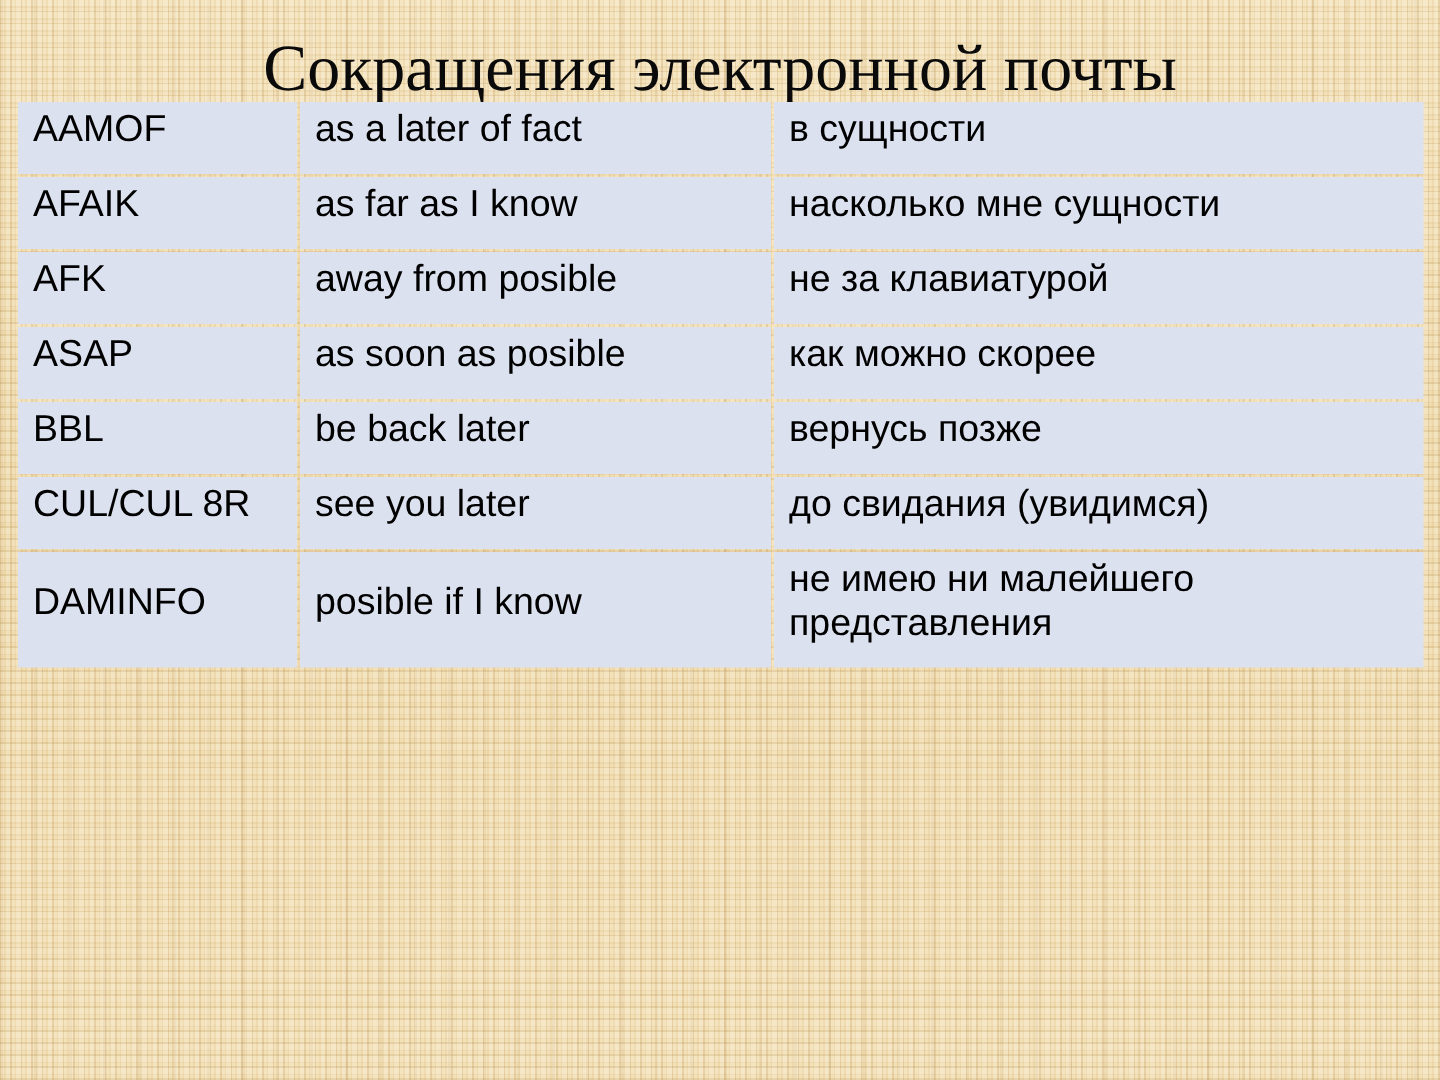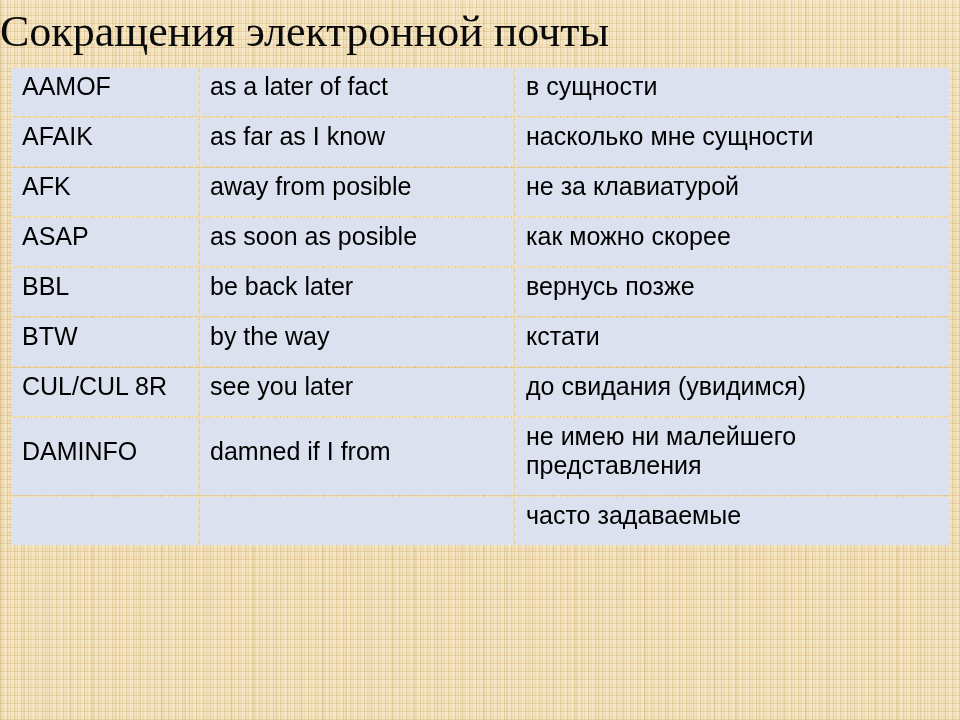--- a/index.html
+++ b/index.html
@@ -41,24 +41,24 @@
       linear-gradient(180deg, #f4e3bc 0%, #efdbae 40%, #f3e1b8 100%);
   }
 
   .slide {
     position: absolute;
     inset: 0;
   }
 
   .title {
     position: absolute;
-    top: 2px;
+    top: 16px;
     left: 0;
     width: 960px;
-    text-align: left;
+    text-align: center;
     font-family: "Liberation Serif", "DejaVu Serif", serif;
     font-size: 44px;
     line-height: 60px;
     color: #0a0a0a;
     white-space: nowrap;
   }
 
   .table-wrap {
     position: absolute;
     top: 66px;
@@ -137,41 +137,31 @@
           <td class="tone-mid">as soon as posible</td>
           <td class="tone-mid">как можно скорее</td>
         </tr>
 
         <tr>
           <td class="tone-light">BBL</td>
           <td class="tone-mid">be back later</td>
           <td class="tone-light">вернусь позже</td>
         </tr>
 
-        <tr>
-          <td class="tone-mid">BTW</td>
-          <td class="tone-mid">by the way</td>
-          <td class="tone-mid">кстати</td>
-        </tr>
 
         <tr>
           <td class="tone-light nowrap-two">CUL/CUL 8R</td>
           <td class="tone-mid">see you later</td>
           <td class="tone-light">до свидания (увидимся)</td>
         </tr>
 
         <tr>
           <td class="tone-mid">DAMINFO</td>
-          <td class="tone-mid">damned if I from</td>
+          <td class="tone-mid">posible if I know</td>
           <td class="tone-mid">не имею ни малейшего представления</td>
         </tr>
 
-        <tr>
-          <td class="tone-light"></td>
-          <td class="tone-mid"></td>
-          <td class="tone-light">часто задаваемые</td>
-        </tr>
 
       </tbody>
     </table>
   </div>
 
 </div>
 
 </body></html>

